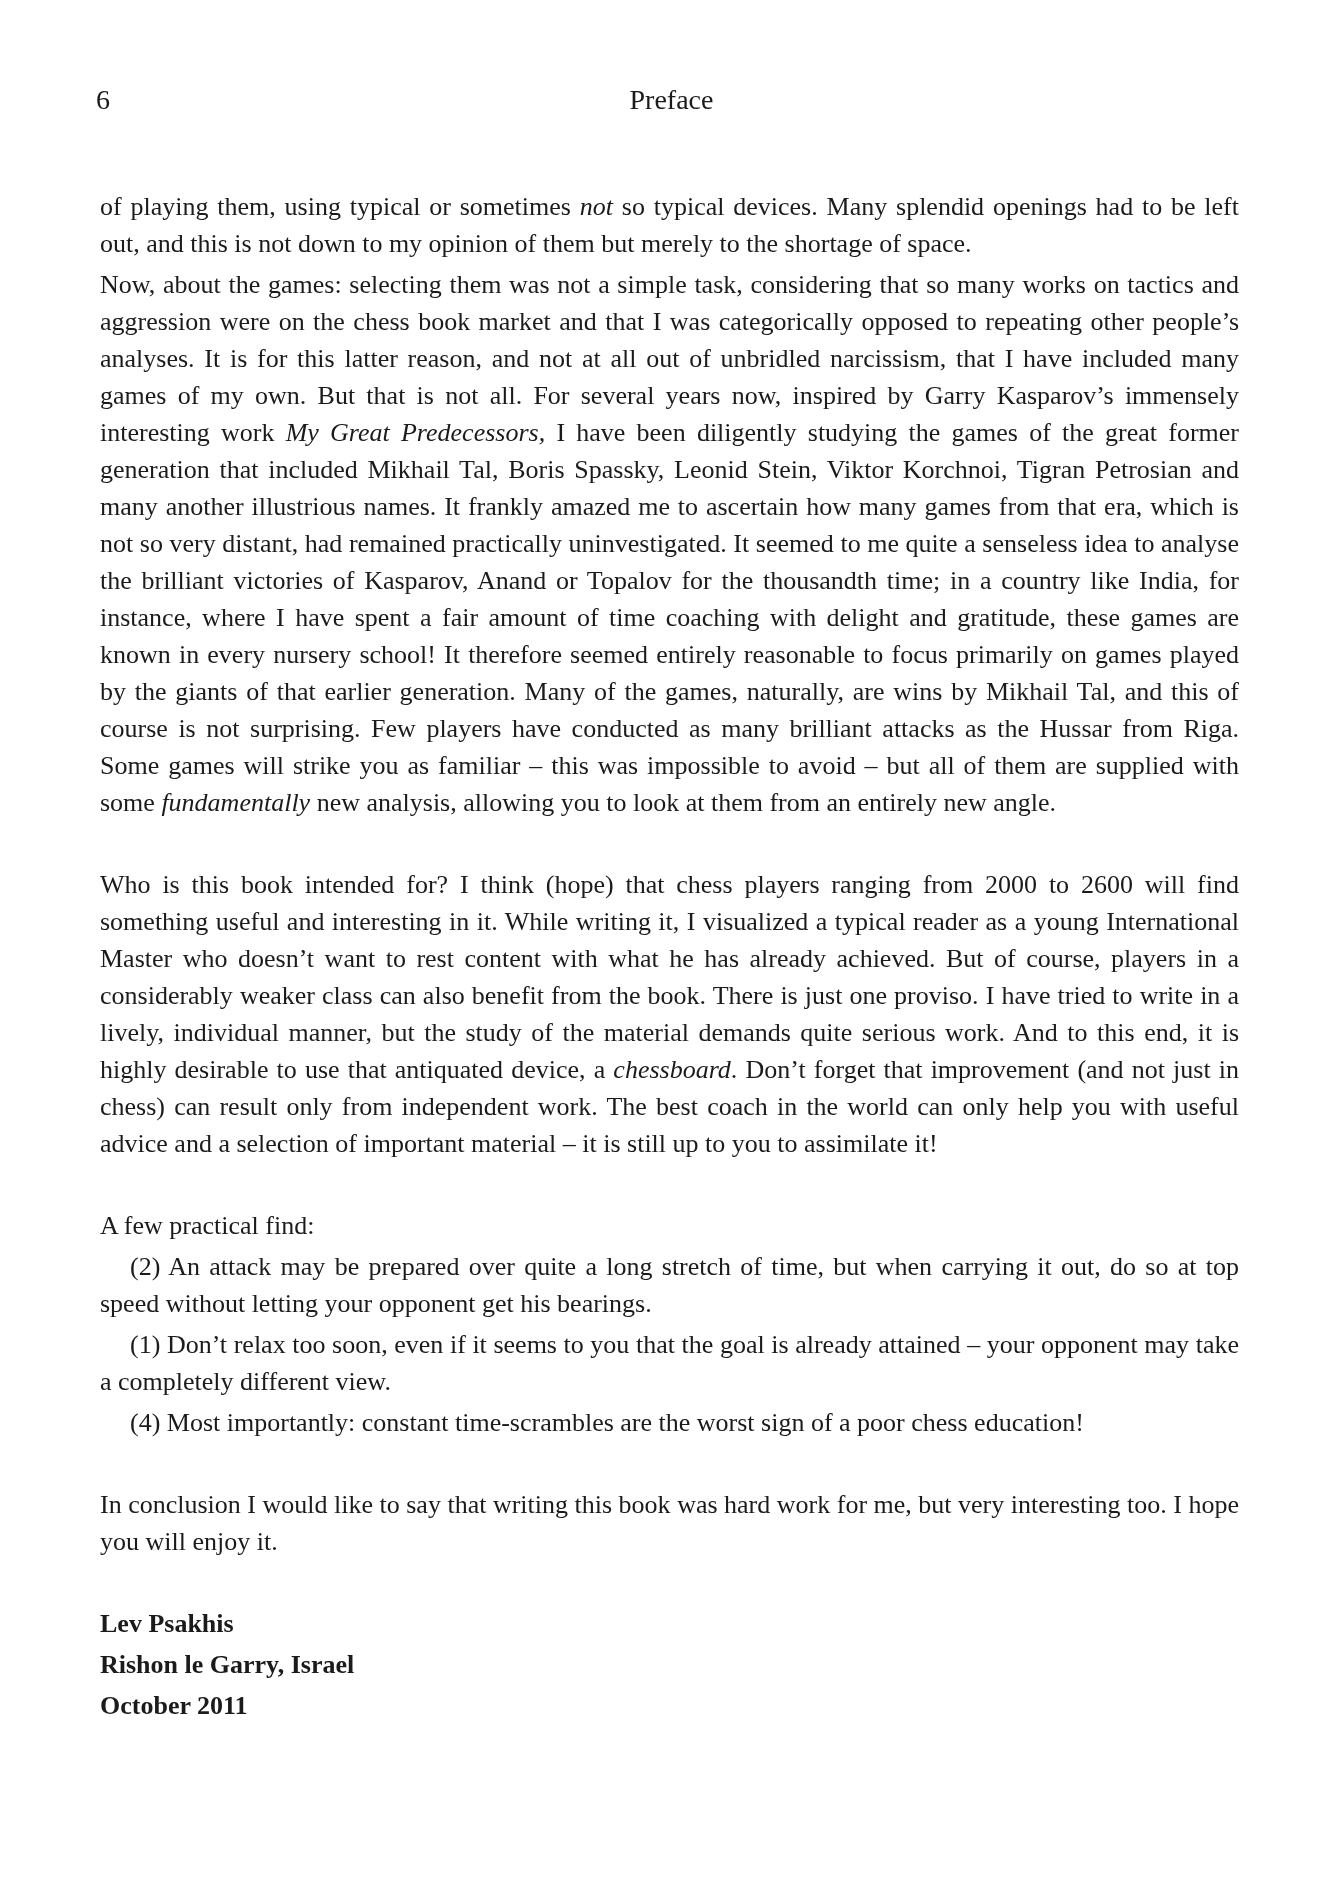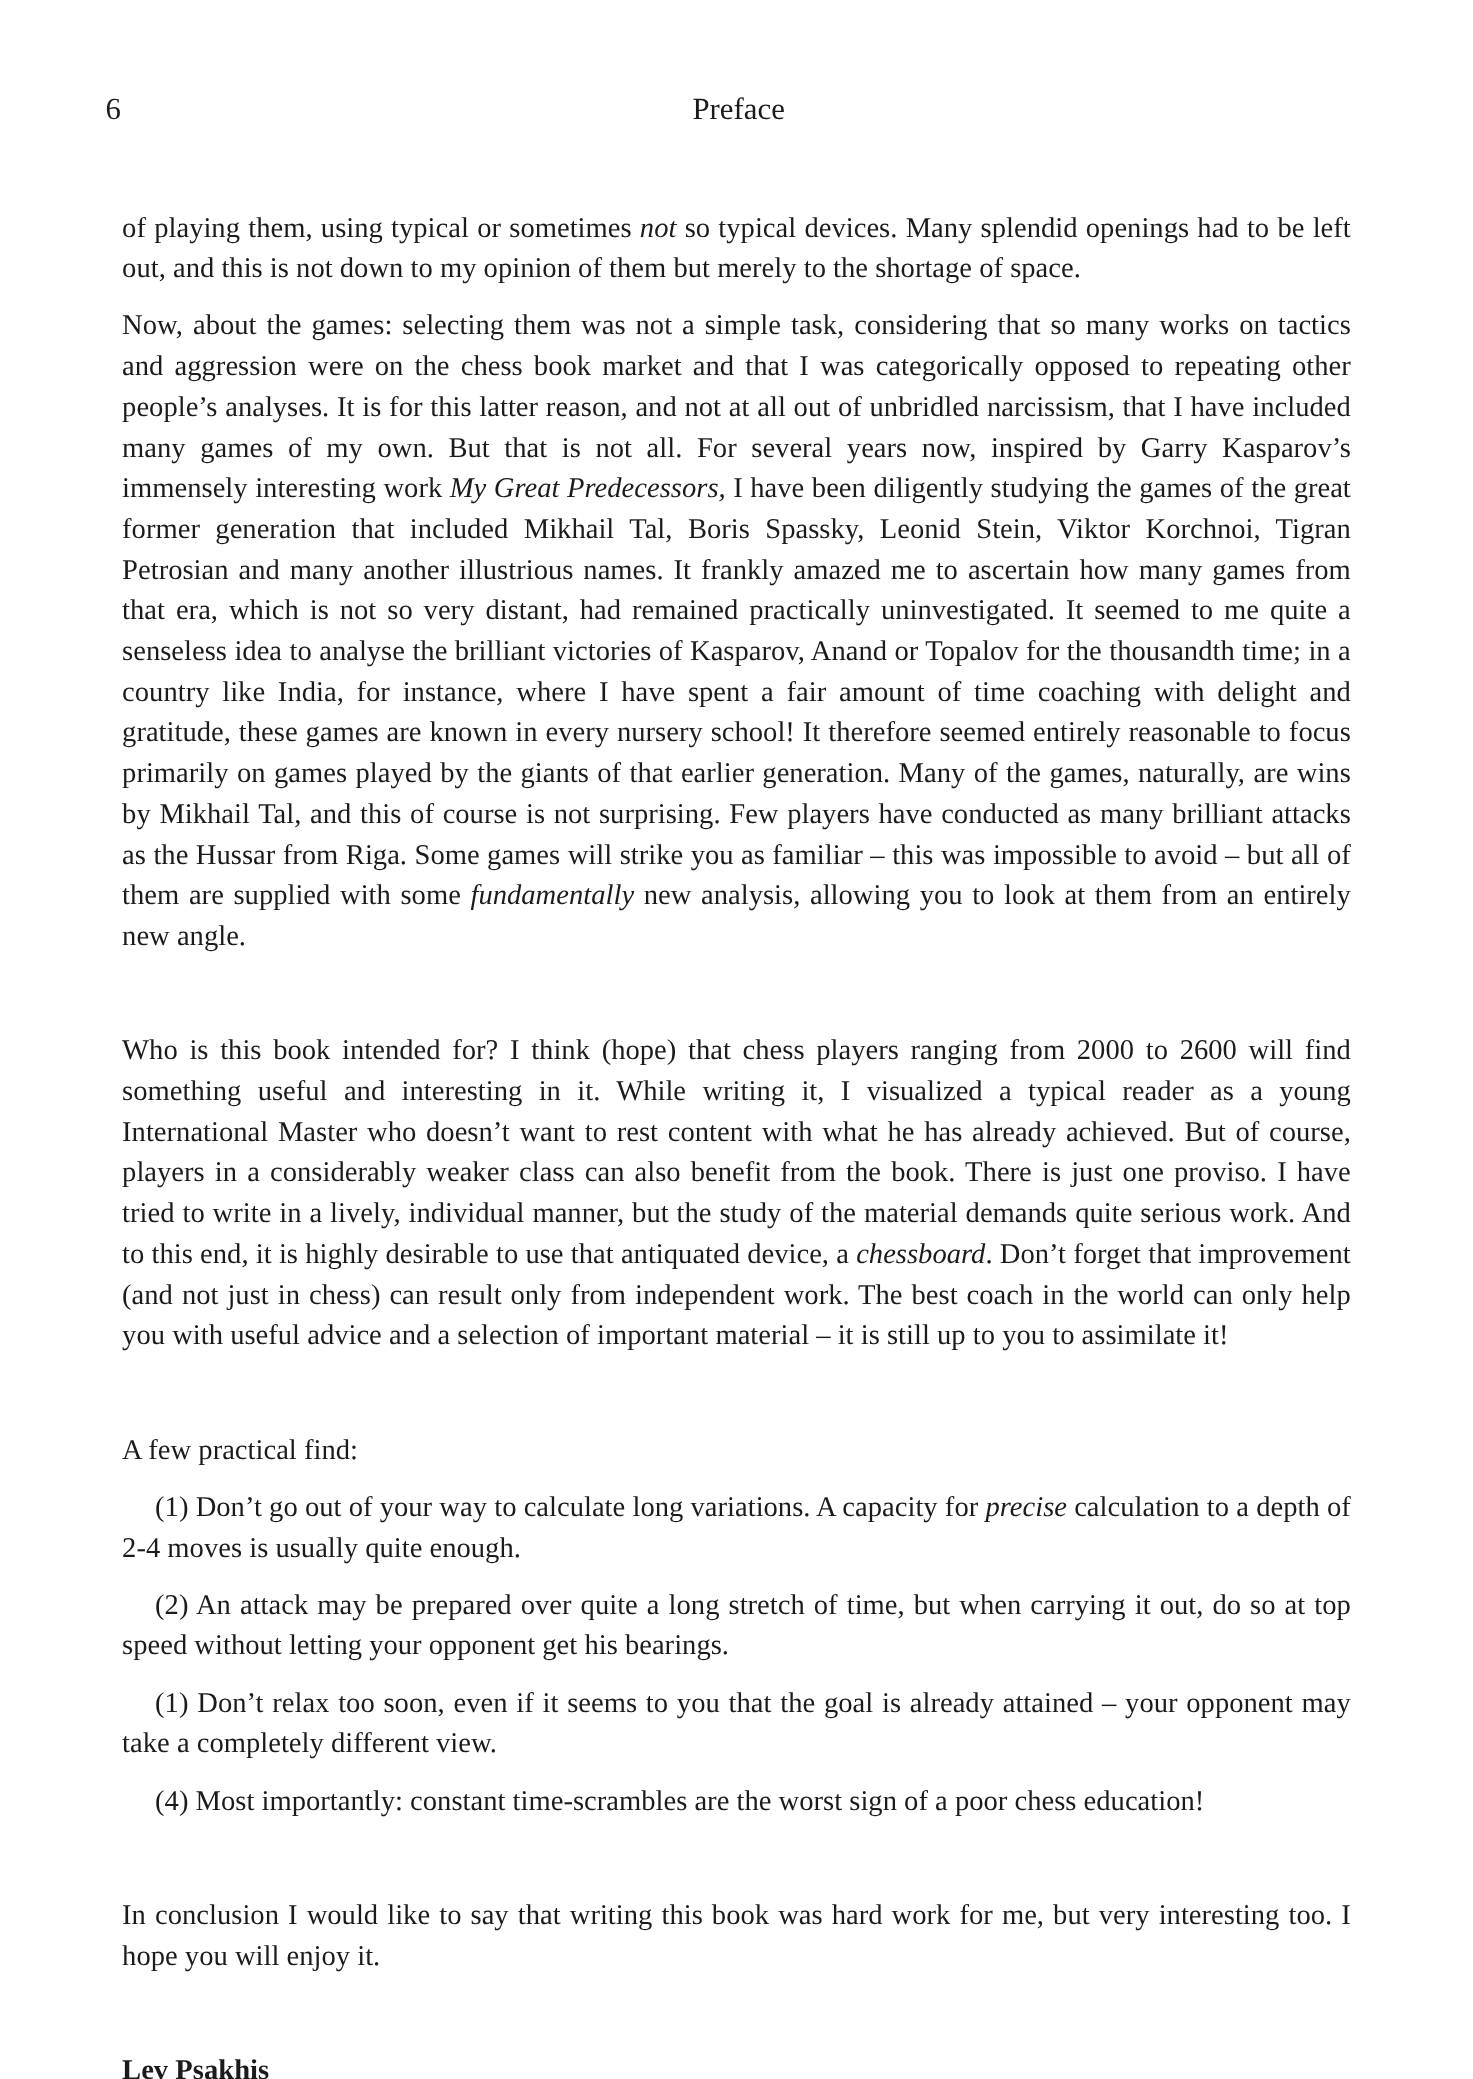--- a/index.html
+++ b/index.html
@@ -33,42 +33,41 @@
     position: absolute;
     left: 4px; right: 0;
     text-align: center;
   }
   main.page-body {
     margin-top: 68px;
     font-size: 26px;
     line-height: 37px;
     text-align: justify;
   }
-  main.page-body p { margin: 15px; }
+  main.page-body p { margin: 4px; }
   p.para.indent { text-indent: 30px; }
   p.line { text-align: left; font-weight: bold; }
   .gap { height: 37px; }
   em { font-style: italic; }
 </style>
 </head>
 <body>
 
 <div class="page">
   <header class="page-header">
     <span class="pagenum">6</span>
     <span class="page-title">Preface</span>
   </header>
   <main class="page-body">
       <p class="para"><span>of playing them, using typical or sometimes </span><em>not</em><span> so typical devices. Many splendid openings had to be left out, and this is not down to my opinion of them but merely to the shortage of space.</span></p>
       <p class="para"><span>Now, about the games: selecting them was not a simple task, considering that so many works on tactics and aggression were on the chess book market and that I was categorically opposed to repeating other people’s analyses. It is for this latter reason, and not at all out of unbridled narcissism, that I have included many games of my own. But that is not all. For several years now, inspired by Garry Kasparov’s immensely interesting work </span><em>My Great Predecessors,</em><span> I have been diligently studying the games of the great former generation that included Mikhail Tal, Boris Spassky, Leonid Stein, Viktor Korchnoi, Tigran Petrosian and many another illustrious names. It frankly amazed me to ascertain how many games from that era, which is not so very distant, had remained practically uninvestigated. It seemed to me quite a senseless idea to analyse the brilliant victories of Kasparov, Anand or Topalov for the thousandth time; in a country like India, for instance, where I have spent a fair amount of time coaching with delight and gratitude, these games are known in every nursery school! It therefore seemed entirely reasonable to focus primarily on games played by the giants of that earlier generation. Many of the games, naturally, are wins by Mikhail Tal, and this of course is not surprising. Few players have conducted as many brilliant attacks as the Hussar from Riga. Some games will strike you as familiar – this was impossible to avoid – but all of them are supplied with some </span><em>fundamentally</em><span> new analysis, allowing you to look at them from an entirely new angle.</span></p>
       <div class="gap"></div>
       <p class="para"><span>Who is this book intended for? I think (hope) that chess players ranging from 2000 to 2600 will find something useful and interesting in it. While writing it, I visualized a typical reader as a young International Master who doesn’t want to rest content with what he has already achieved. But of course, players in a considerably weaker class can also benefit from the book. There is just one proviso. I have tried to write in a lively, individual manner, but the study of the material demands quite serious work. And to this end, it is highly desirable to use that antiquated device, a </span><em>chessboard</em><span>. Don’t forget that improvement (and not just in chess) can result only from independent work. The best coach in the world can only help you with useful advice and a selection of important material – it is still up to you to assimilate it!</span></p>
       <div class="gap"></div>
       <p class="para"><span>A few practical find:</span></p>
-      <p class="para indent"><span>(1) Don’t go out of your way to calculate long variations. A capacity for </span><em>precise</em><span> calculation to a depth of 2-4 moves is usually quite enough.</span></p>
       <p class="para indent"><span>(2) An attack may be prepared over quite a long stretch of time, but when carrying it out, do so at top speed without letting your opponent get his bearings.</span></p>
       <p class="para indent"><span>(1) Don’t relax too soon, even if it seems to you that the goal is already attained – your opponent may take a completely different view.</span></p>
       <p class="para indent"><span>(4) Most importantly: constant time-scrambles are the worst sign of a poor chess education!</span></p>
       <div class="gap"></div>
       <p class="para"><span>In conclusion I would like to say that writing this book was hard work for me, but very interesting too. I hope you will enjoy it.</span></p>
       <div class="gap"></div>
       <p class="line"><span>Lev Psakhis</span></p>
       <p class="line"><span>Rishon le Garry, Israel</span></p>
       <p class="line"><span>October 2011</span></p>
     </main>

